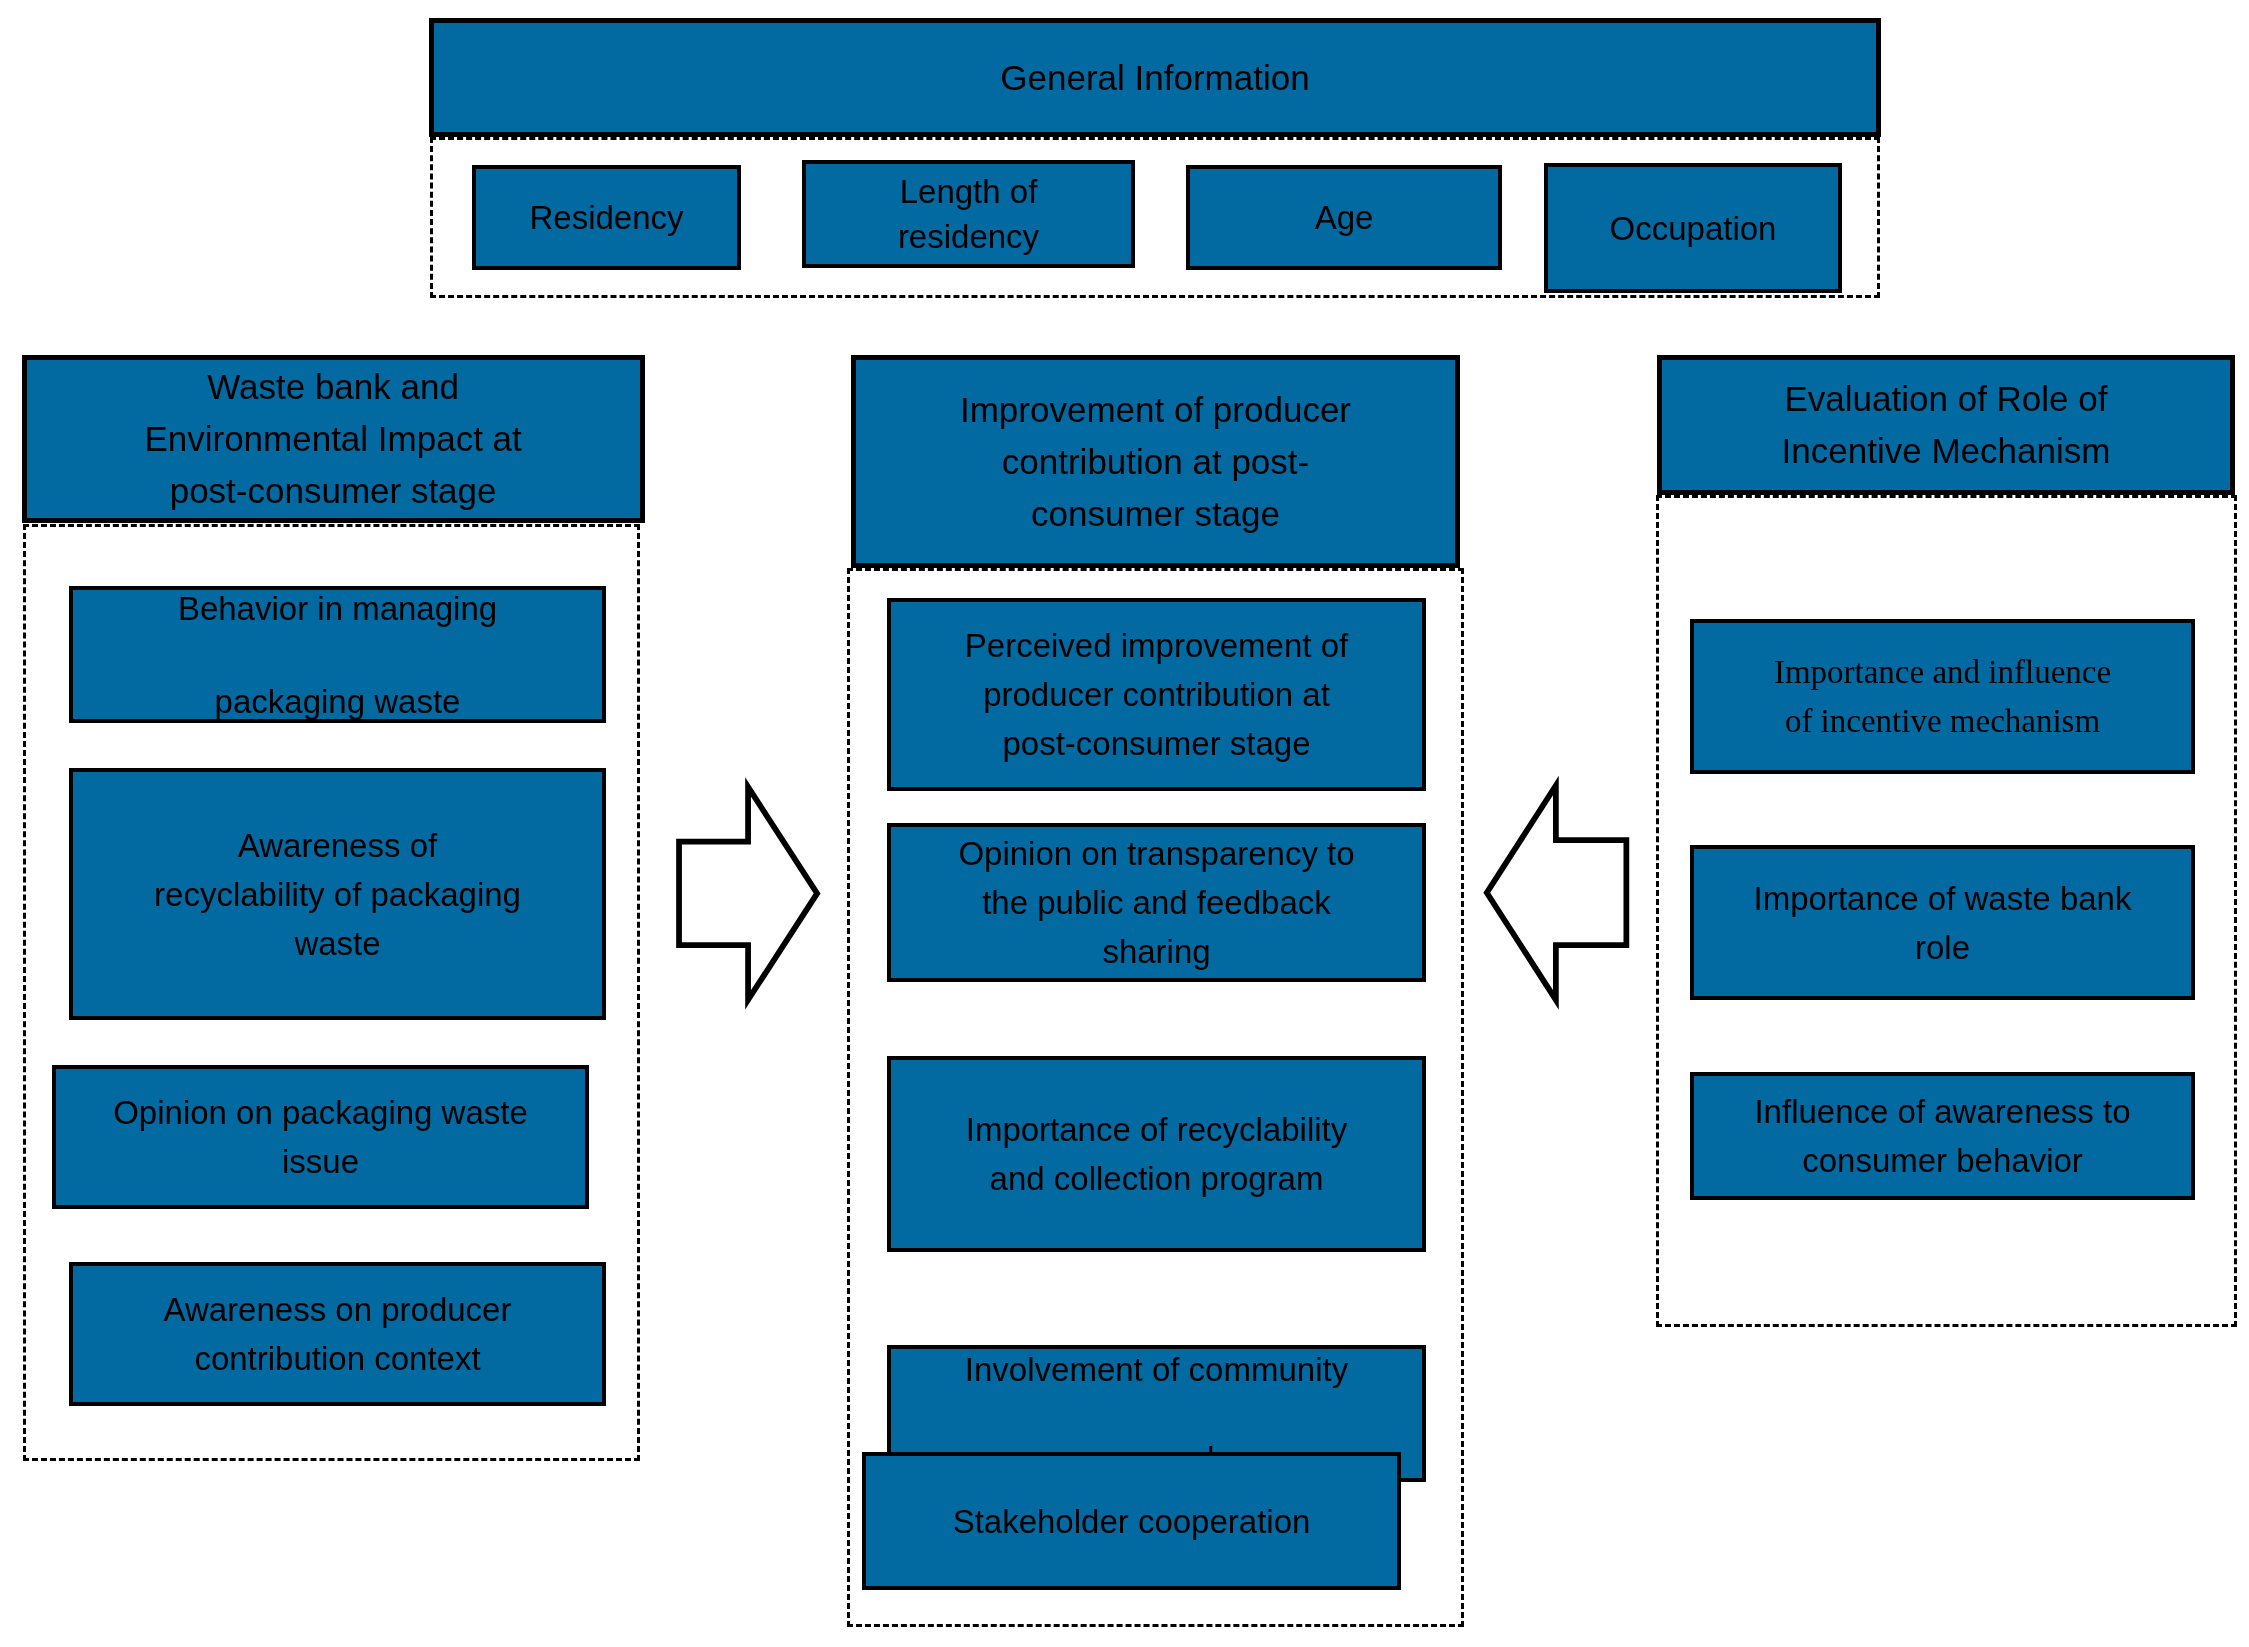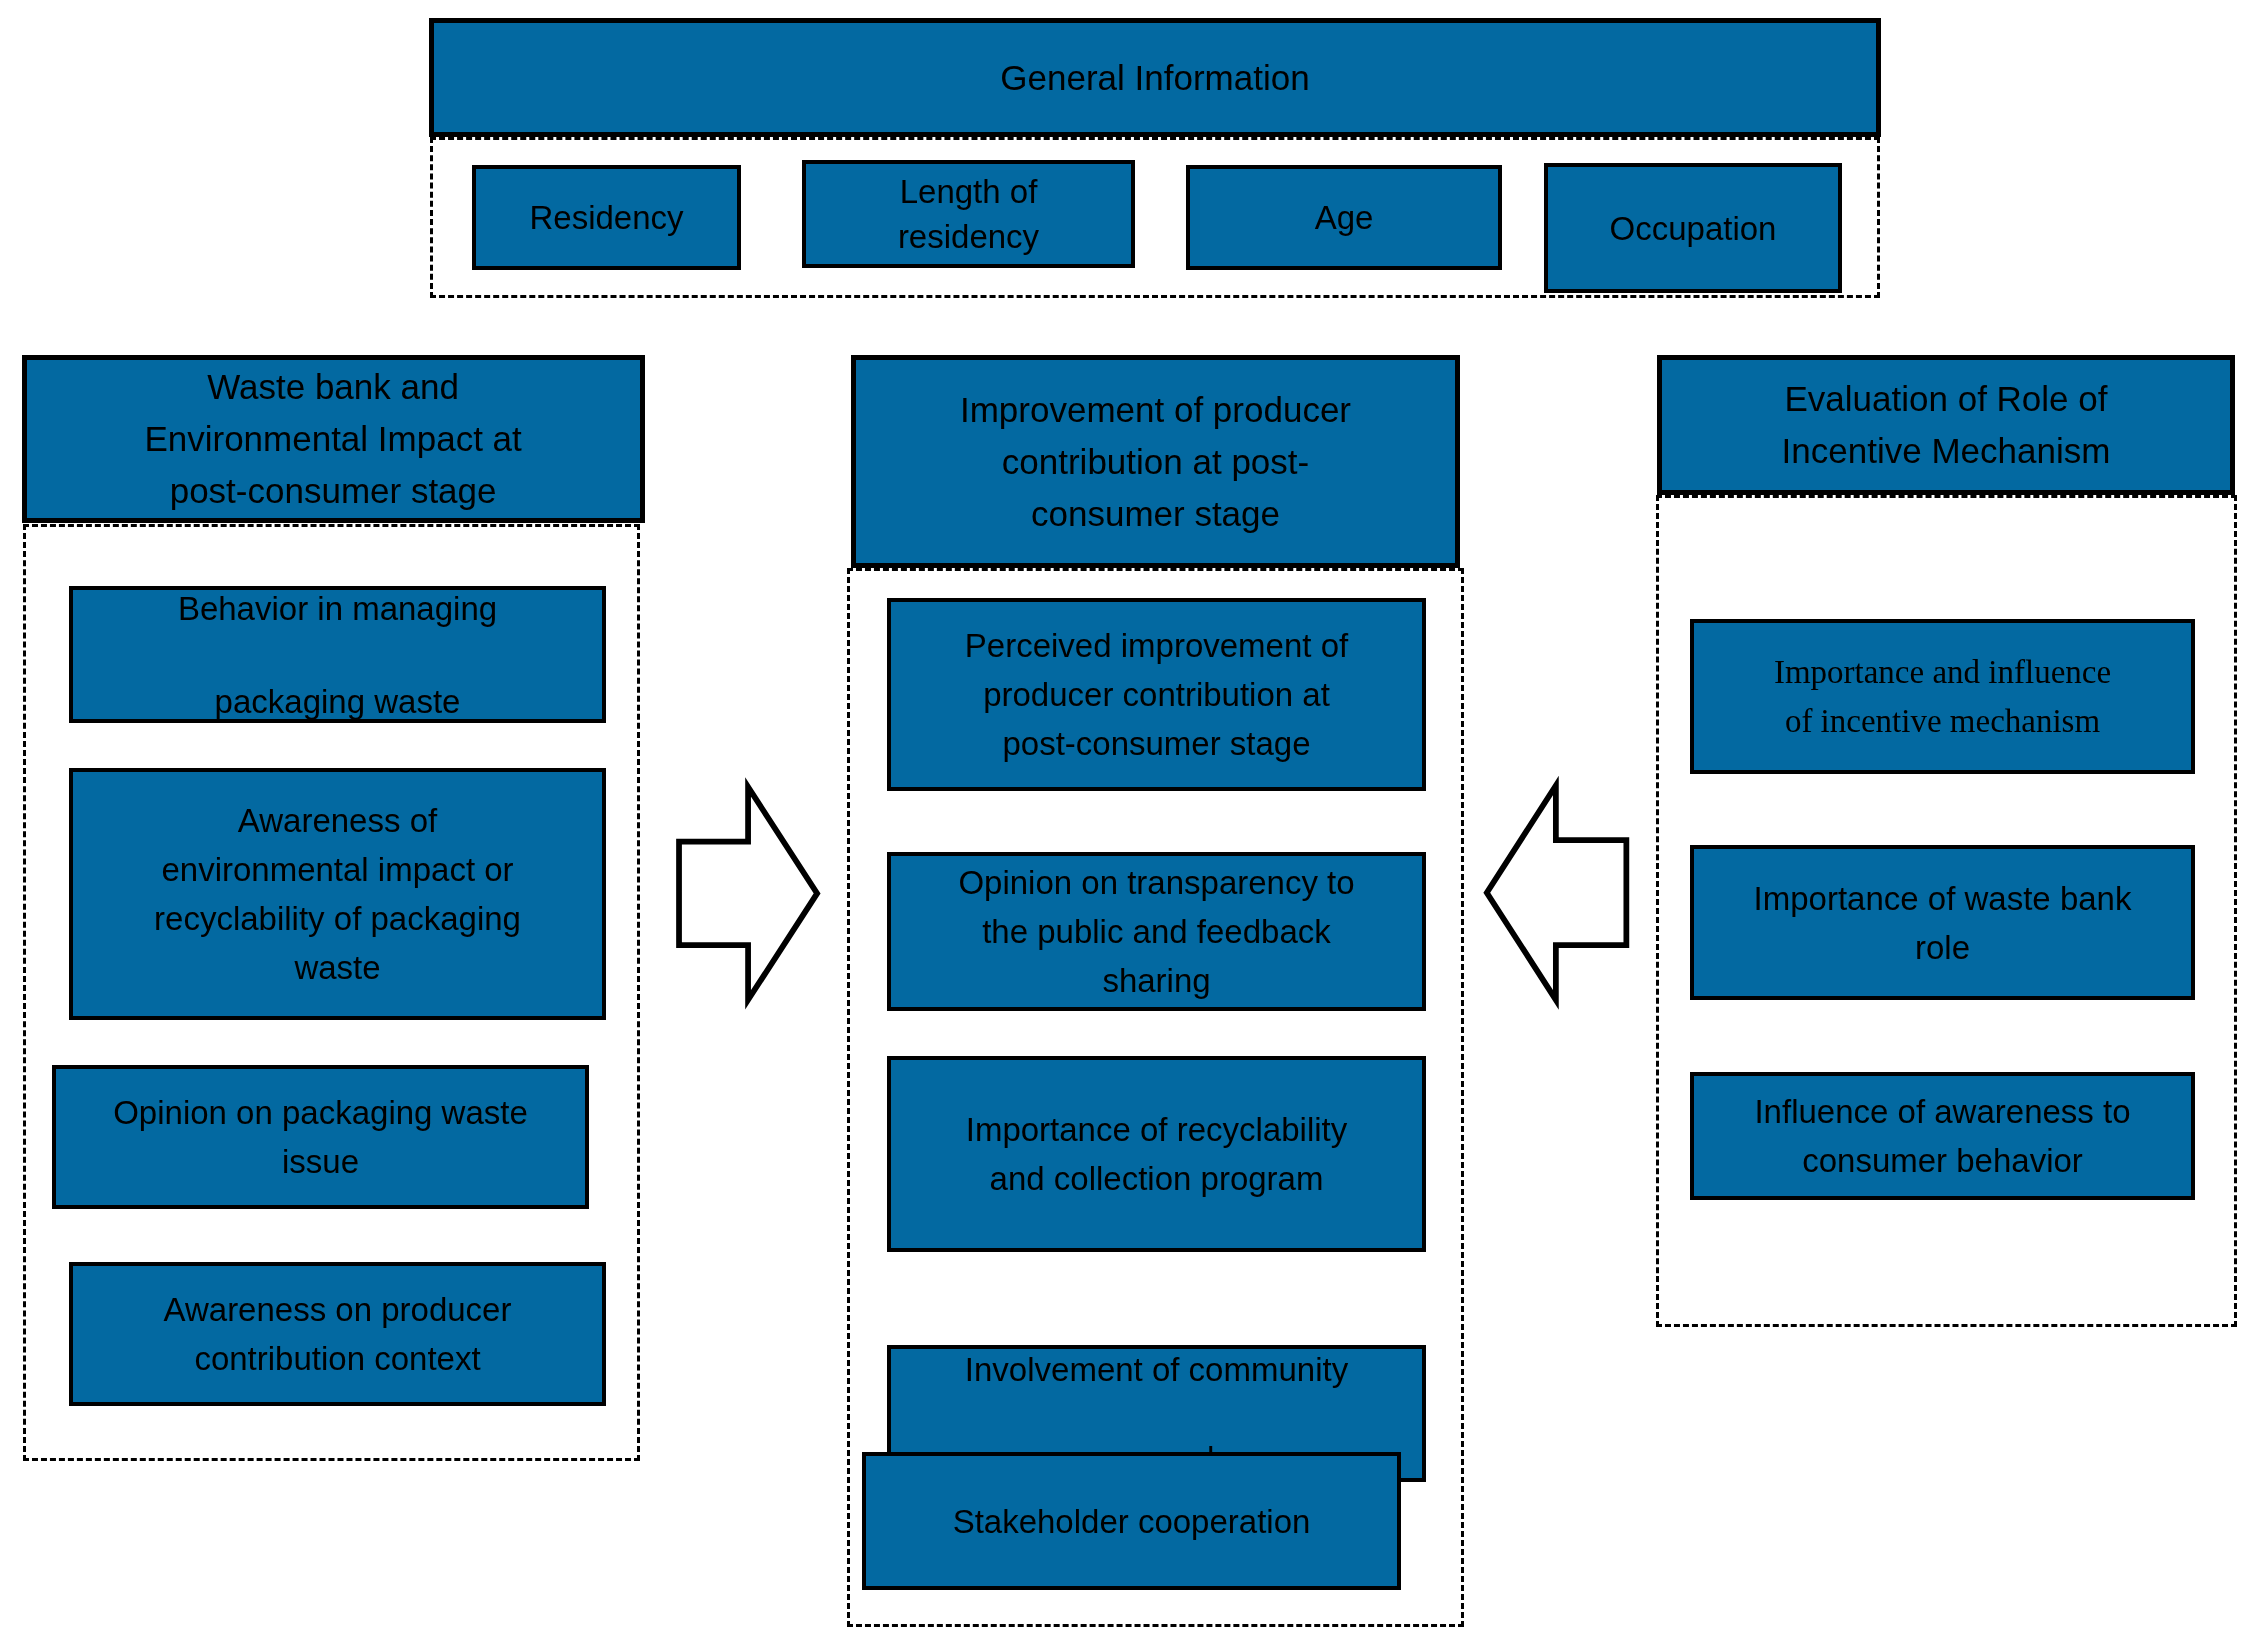--- a/index.html
+++ b/index.html
@@ -86,21 +86,20 @@
     <div class="ln">post-consumer stage</div>
   </div>
 
   <div class="box" style="left:69px; top:586px; width:537px; height:137px;gap:44px;">
     <div class="ln">Behavior in managing</div>
     <div class="ln">packaging waste</div>
   </div>
 
   <div class="box" style="left:69px; top:768px; width:537px; height:252px;">
     <div class="ln">Awareness of</div>
-    <div class="ln">environmental impact or</div>
     <div class="ln">recyclability of packaging</div>
     <div class="ln">waste</div>
   </div>
 
   <div class="box" style="left:52px; top:1065px; width:537px; height:144px;">
     <div class="ln">Opinion on packaging waste</div>
     <div class="ln">issue</div>
   </div>
 
   <div class="box" style="left:69px; top:1262px; width:537px; height:144px;">
@@ -115,21 +114,21 @@
     <div class="ln">contribution at post-</div>
     <div class="ln">consumer stage</div>
   </div>
 
   <div class="box" style="left:887px; top:598px; width:539px; height:193px;">
     <div class="ln">Perceived improvement of</div>
     <div class="ln">producer contribution at</div>
     <div class="ln">post-consumer stage</div>
   </div>
 
-  <div class="box" style="left:887px; top:823px; width:539px; height:159px;margin-top:29px;">
+  <div class="box" style="left:887px; top:823px; width:539px; height:159px;">
     <div class="ln">Opinion on transparency to</div>
     <div class="ln">the public and feedback</div>
     <div class="ln">sharing</div>
   </div>
 
   <div class="box" style="left:887px; top:1056px; width:539px; height:196px;">
     <div class="ln">Importance of recyclability</div>
     <div class="ln">and collection program</div>
   </div>
 

